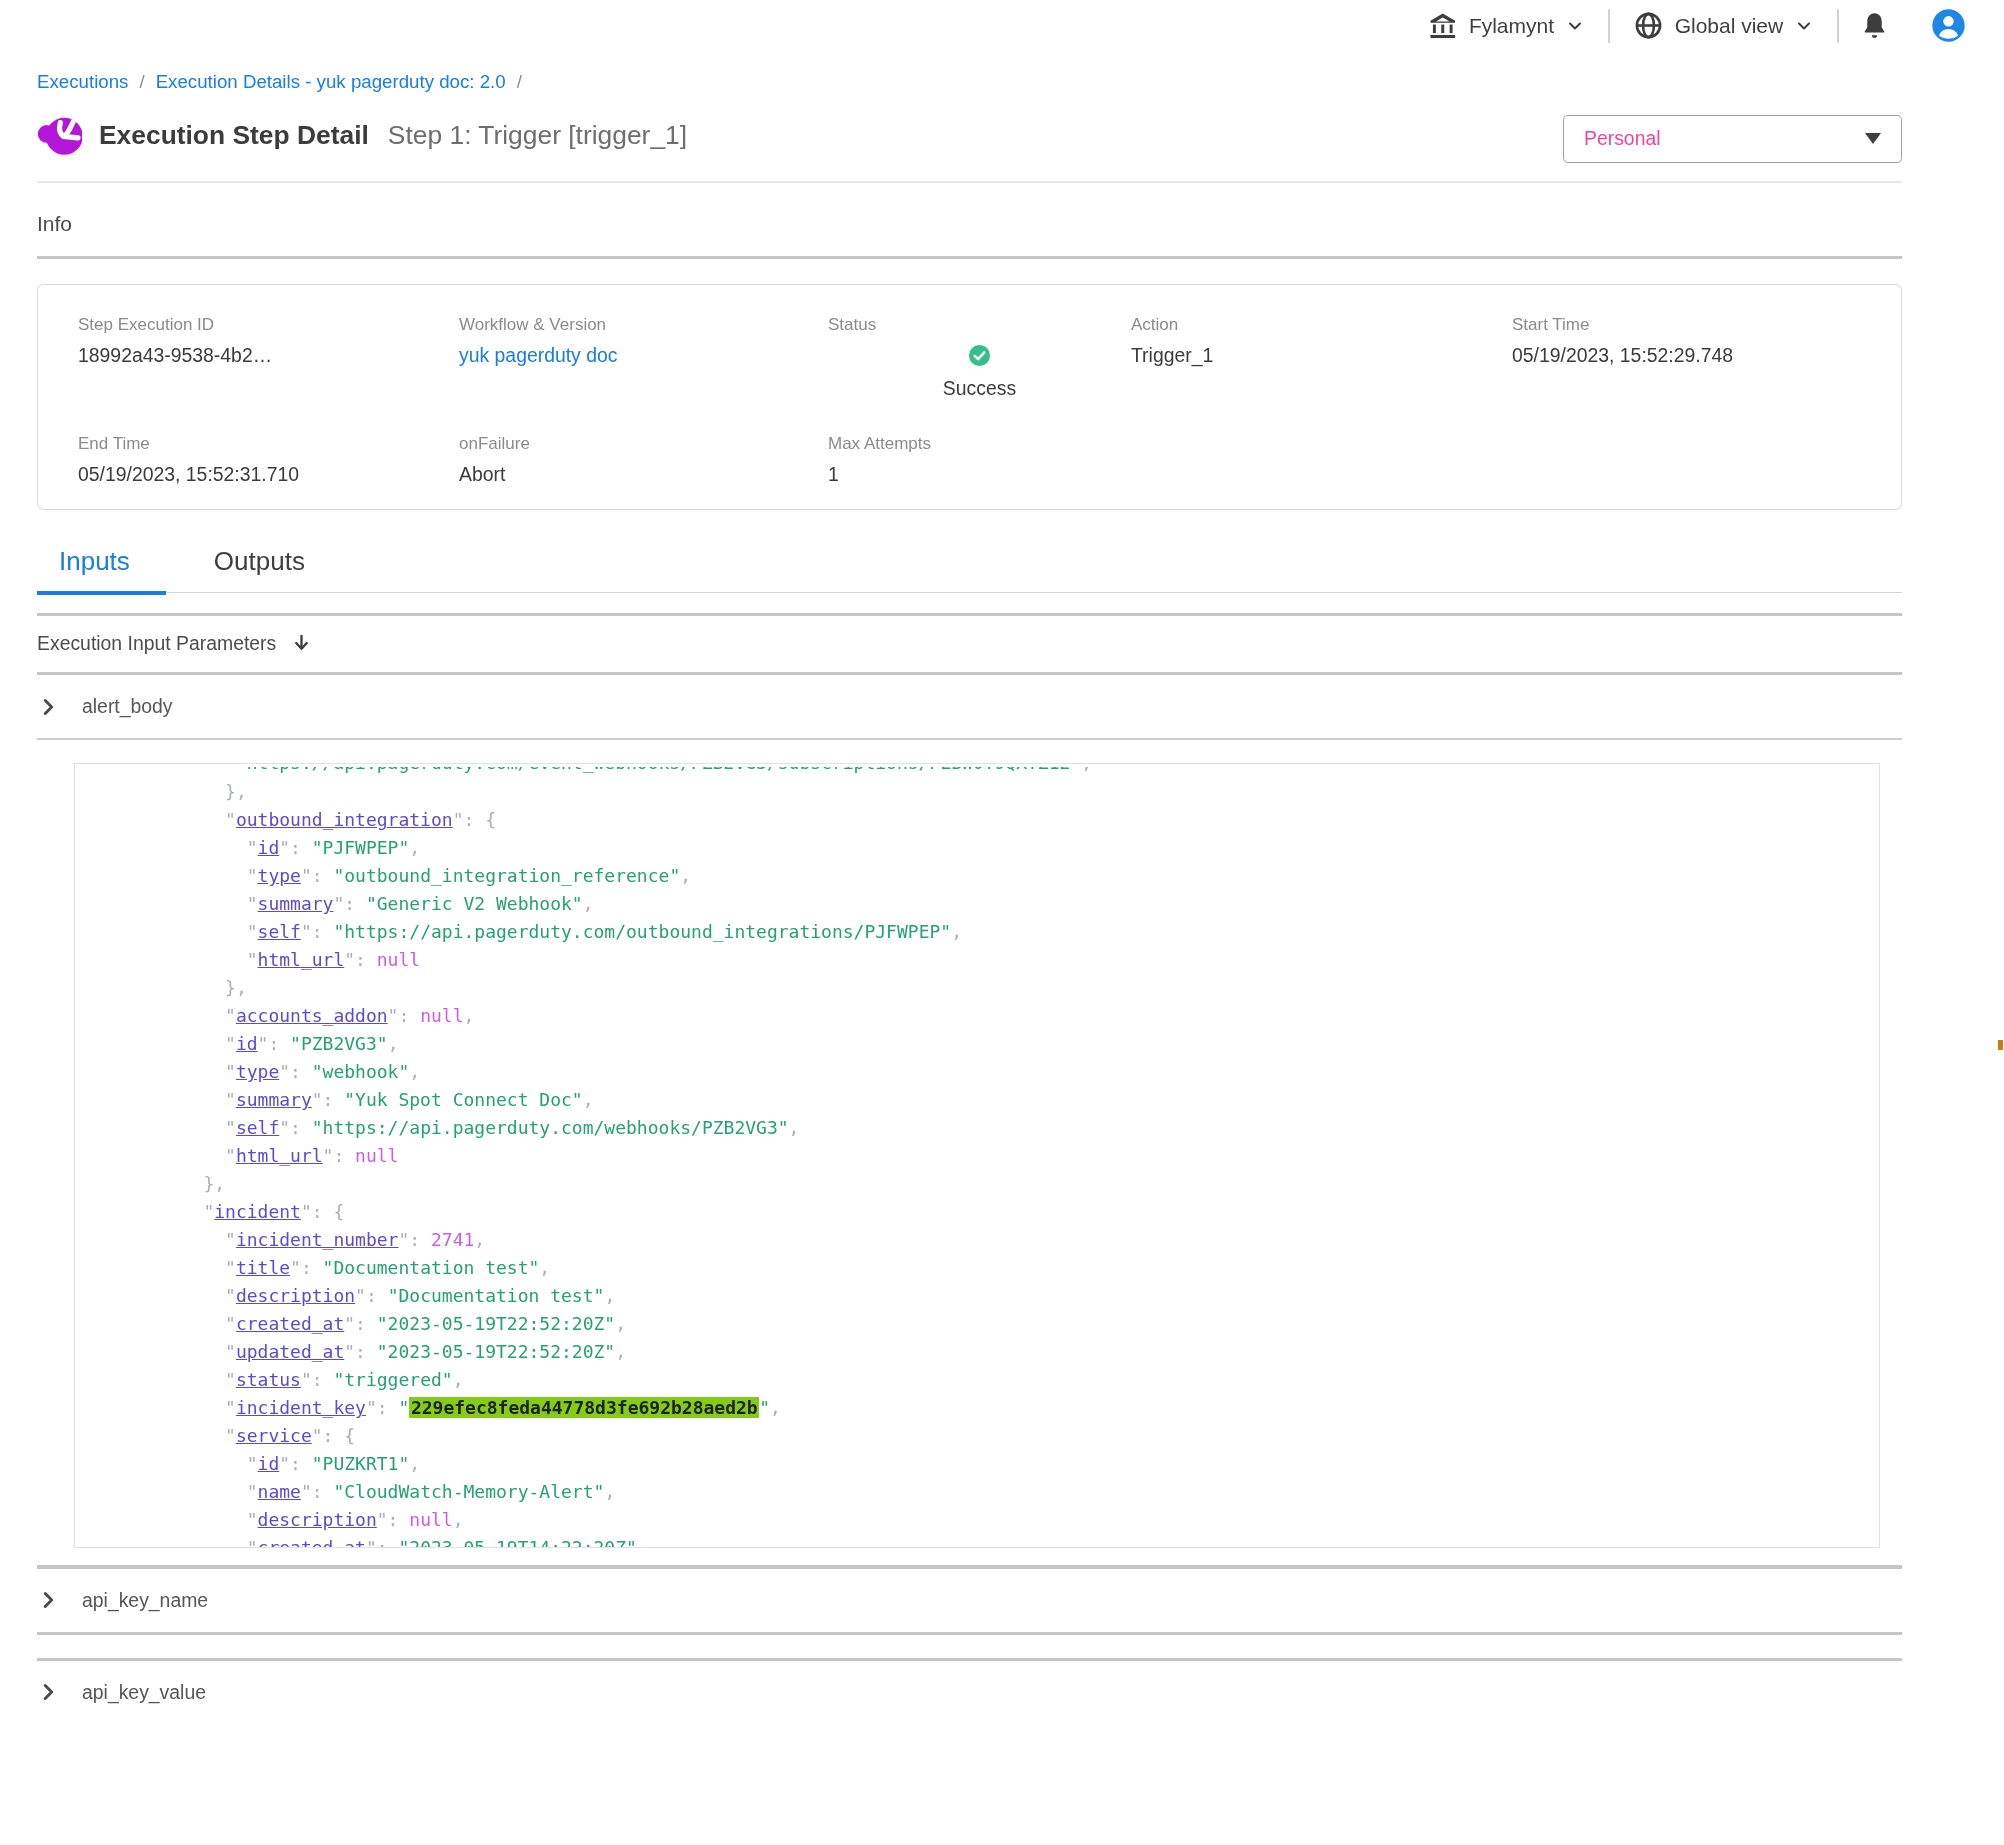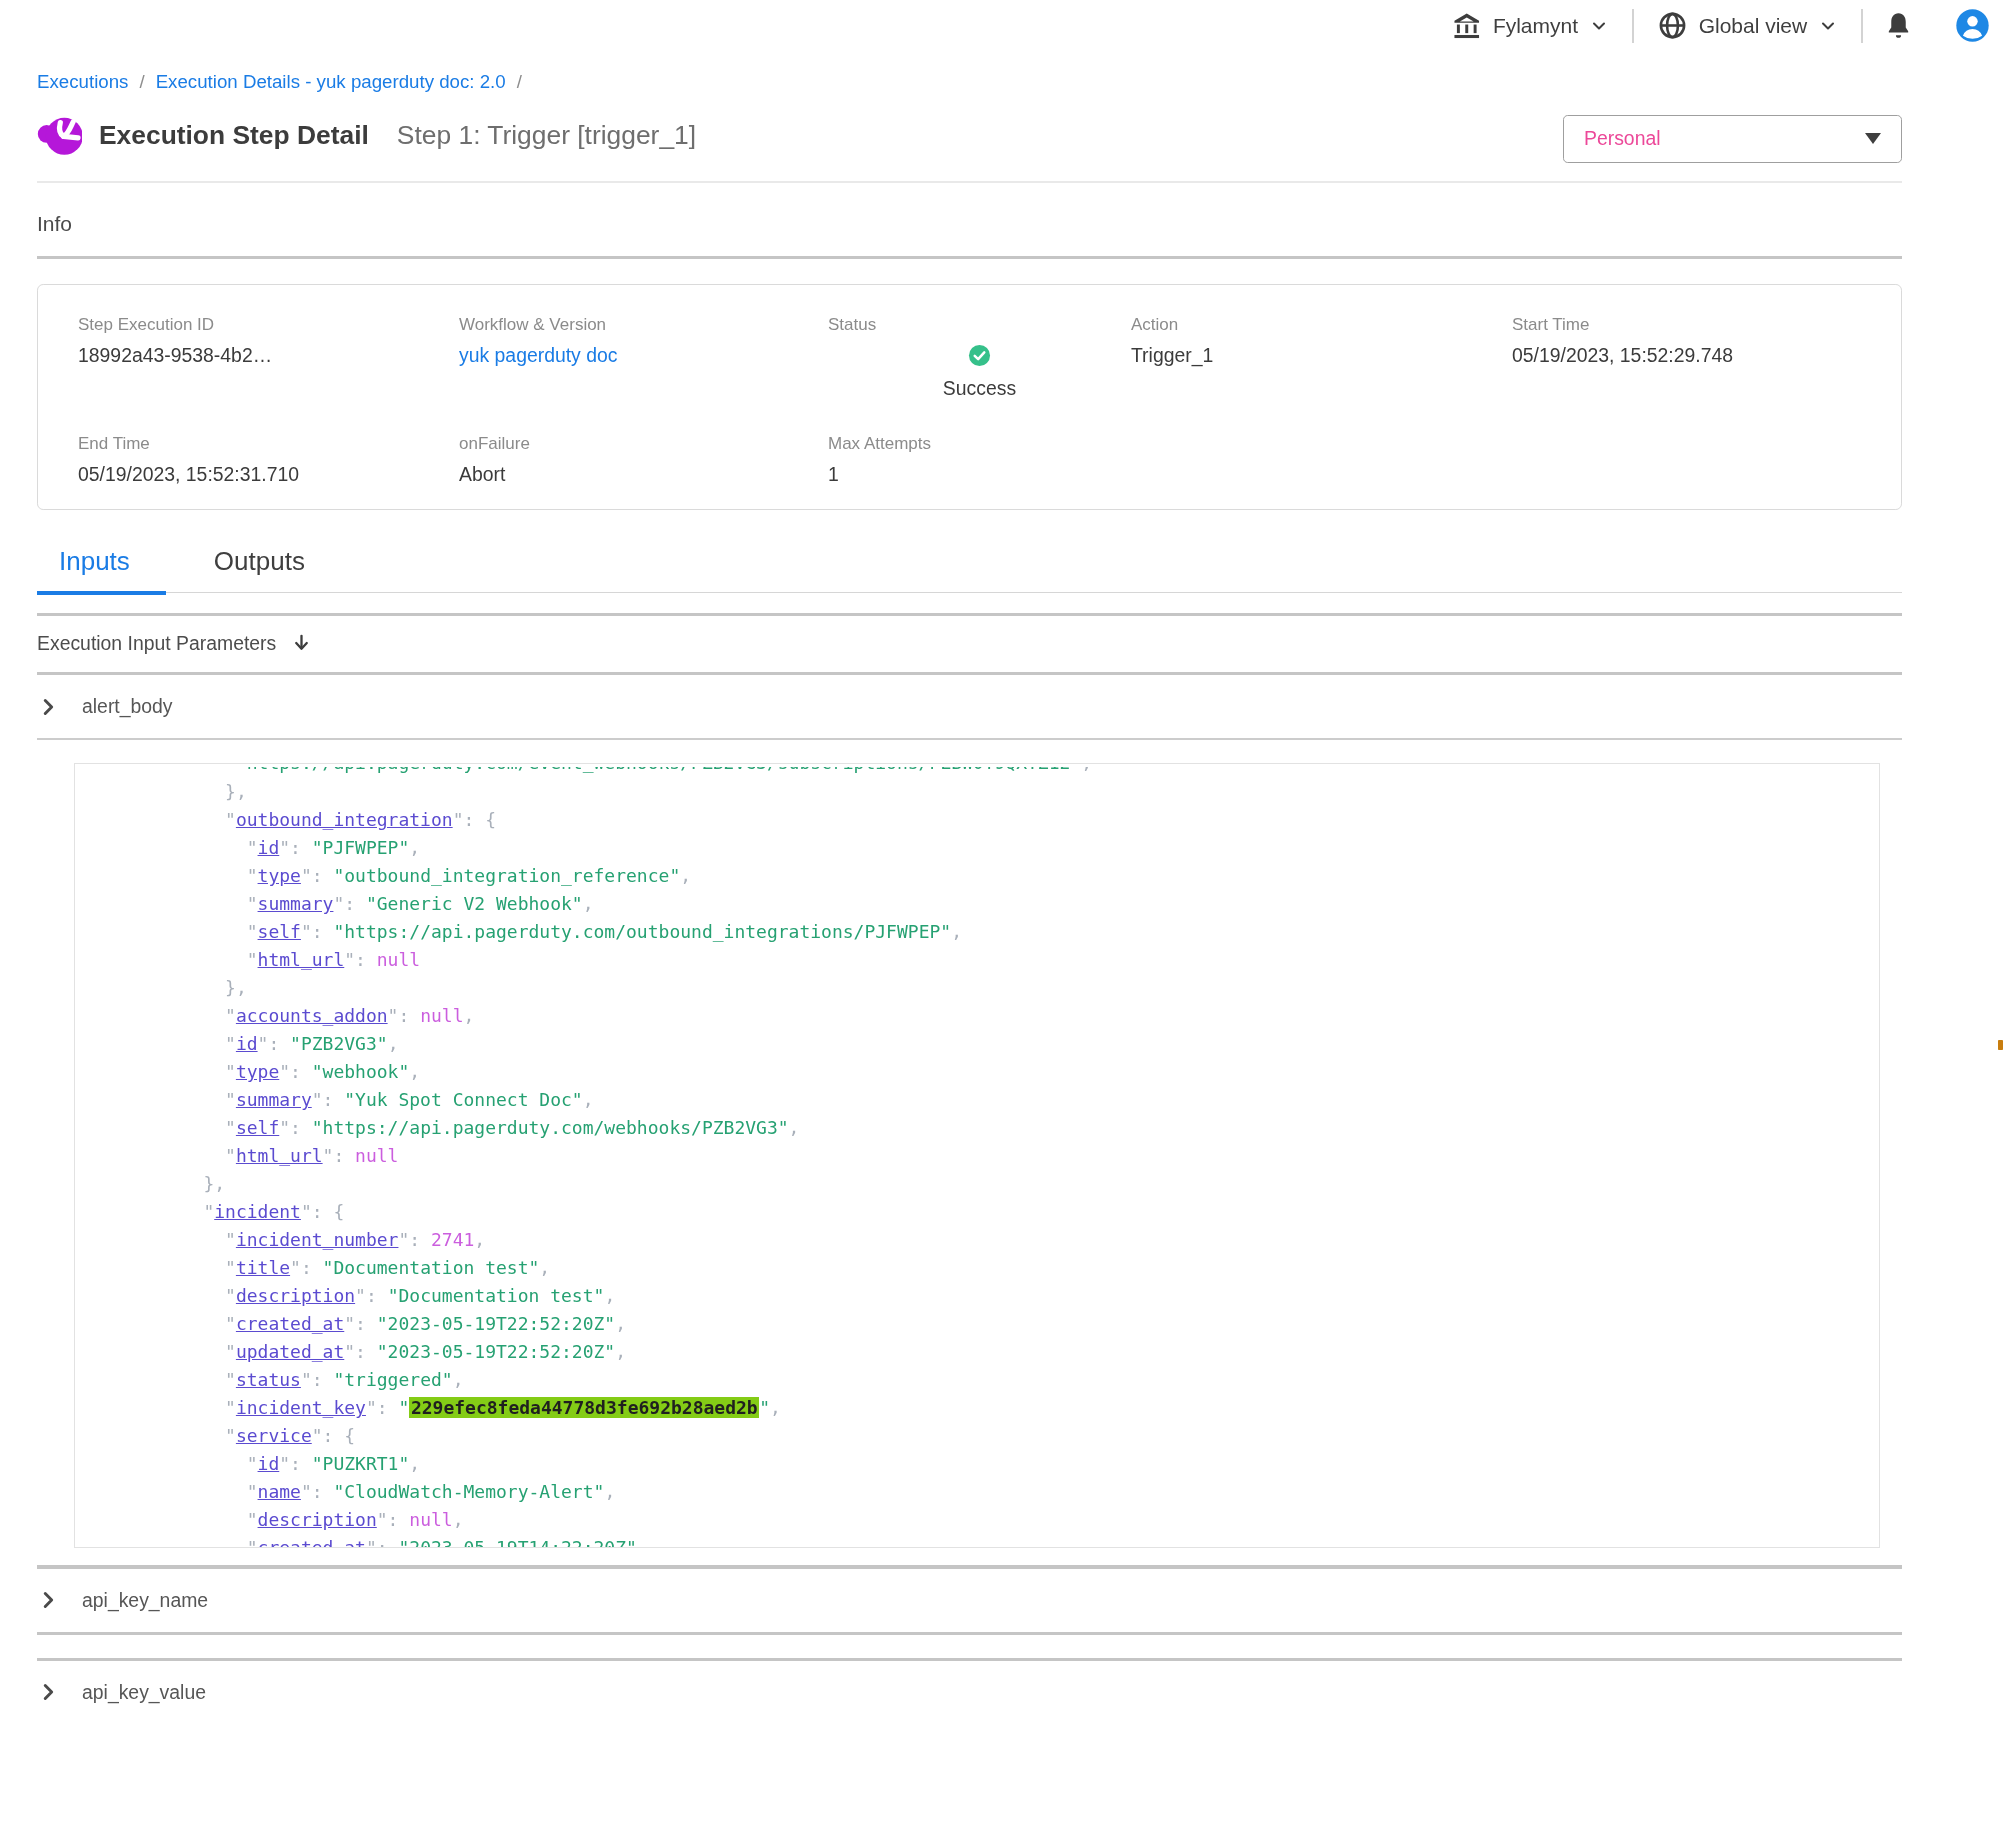--- a/index.html
+++ b/index.html
@@ -1,37 +1,37 @@
 <!DOCTYPE html>
 <html style="font-size:12.4px"><head>
 <meta charset="utf-8">
 <style>
   * { margin:0; padding:0; box-sizing:border-box; }
   html,body { width:2005px; height:1846px; background:#ffffff; overflow:hidden;
     font-family:"Liberation Sans", sans-serif; color:#3e3e3e; position:relative; }
 
   
   .topbar { height:51px; display:flex; align-items:center; justify-content:flex-end;
-    padding-right:8px; background:#fff; }
+    padding-right:32px; background:#fff; }
   .tb-group { display:flex; align-items:center; gap:11px; padding:0 23px; cursor:pointer; }
   .tb-label { font-size:21px; color:#3f3f3f; }
   .tb-sep { width:1.6px; height:34px; background:#d3d3d3; }
   .icon-btn { display:flex; align-items:center; justify-content:center; padding:0 20px; cursor:pointer; }
 
   
   .container { padding:0 103px 0 37px; }
 
   .breadcrumb { margin-top:20px; font-size:18.7px; display:flex; gap:11px; align-items:center; }
   .crumb { color:#1a7ce5; text-decoration:none; cursor:pointer; }
   .crumb-sep { color:#8d8d8d; }
 
   .header-row { margin-top:20px; display:flex; align-items:flex-start; }
   .title-wrap { display:flex; align-items:center; gap:17px; flex:1; }
   .page-title { font-size:26.4px; font-weight:bold; color:#3c3c3c; }
-  .page-subtitle { font-size:26.4px; font-weight:normal; color:#6e6e6e; margin-left:11px; }
+  .page-subtitle { font-size:26.4px; font-weight:normal; color:#6e6e6e; margin-left:2px; }
   .scope-select { width:339px; height:48px; border:1.6px solid #9f9f9f; border-radius:4.7px;
     display:flex; align-items:center; justify-content:space-between; padding:0 20px;
     font-size:19.4px; color:#ec4899; background:#fff; cursor:pointer; margin-top:1.6px; }
   .tri-down { width:0; height:0; border-left:8.5px solid transparent; border-right:8.5px solid transparent;
     border-top:11px solid #3f3f3f; }
 
   .header-divider { margin-top:18.7px; height:1.6px; background:#e9e9e9; }
 
   .section-title { margin-top:29.5px; font-size:21px; color:#4a4a4a; }
   .thick-rule { height:3.1px; background:#c5c5c5; }

